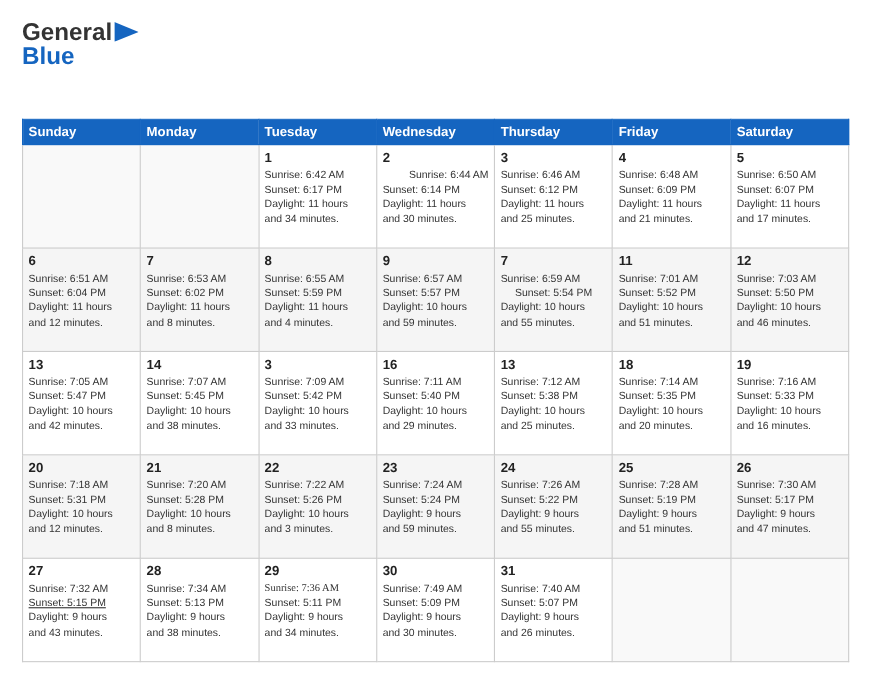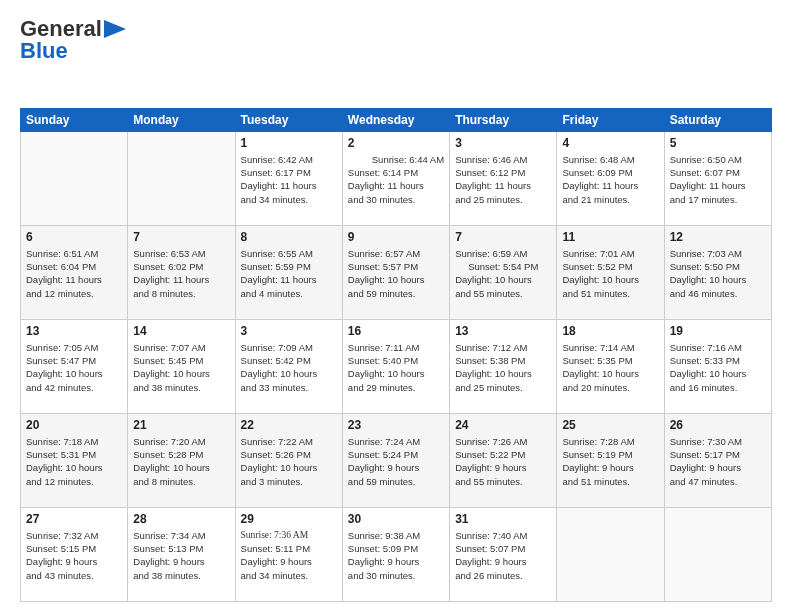--- a/index.html
+++ b/index.html
@@ -306,41 +306,41 @@
             <span style="display: block;">Sunrise: 7:30 AM</span>
             <span style="display: block;">Sunset: 5:17 PM</span>
             <span style="display: block;">Daylight: 9 hours</span>
             <span style="display: block;">and 47 minutes.</span>
           </td>
         </tr>
         <tr class="row-white">
           <td>
             <span class="day-number">27</span>
             <span style="display: block;">Sunrise: 7:32 AM</span>
-            <span style="display: block;">Sunset: 5:15 PM</span>
+            <span style="display: block; text-decoration: underline;">Sunset: 5:15 PM</span>
             <span style="display: block;">Daylight: 9 hours</span>
             <span style="display: block;">and 43 minutes.</span>
           </td>
           <td>
             <span class="day-number">28</span>
             <span style="display: block;">Sunrise: 7:34 AM</span>
             <span style="display: block;">Sunset: 5:13 PM</span>
             <span style="display: block;">Daylight: 9 hours</span>
             <span style="display: block;">and 38 minutes.</span>
           </td>
           <td>
             <span class="day-number">29</span>
             <span style="display: block; font-family: Liberation Serif, serif;">Sunrise: 7:36 AM</span>
             <span style="display: block;">Sunset: 5:11 PM</span>
             <span style="display: block;">Daylight: 9 hours</span>
             <span style="display: block;">and 34 minutes.</span>
           </td>
           <td>
             <span class="day-number">30</span>
-            <span style="display: block;">Sunrise: 9:38 AM</span>
+            <span style="display: block;">Sunrise: 7:49 AM</span>
             <span style="display: block;">Sunset: 5:09 PM</span>
             <span style="display: block;">Daylight: 9 hours</span>
             <span style="display: block;">and 30 minutes.</span>
           </td>
           <td>
             <span class="day-number">31</span>
             <span style="display: block;">Sunrise: 7:40 AM</span>
             <span style="display: block;">Sunset: 5:07 PM</span>
             <span style="display: block;">Daylight: 9 hours</span>
             <span style="display: block;">and 26 minutes.</span>

